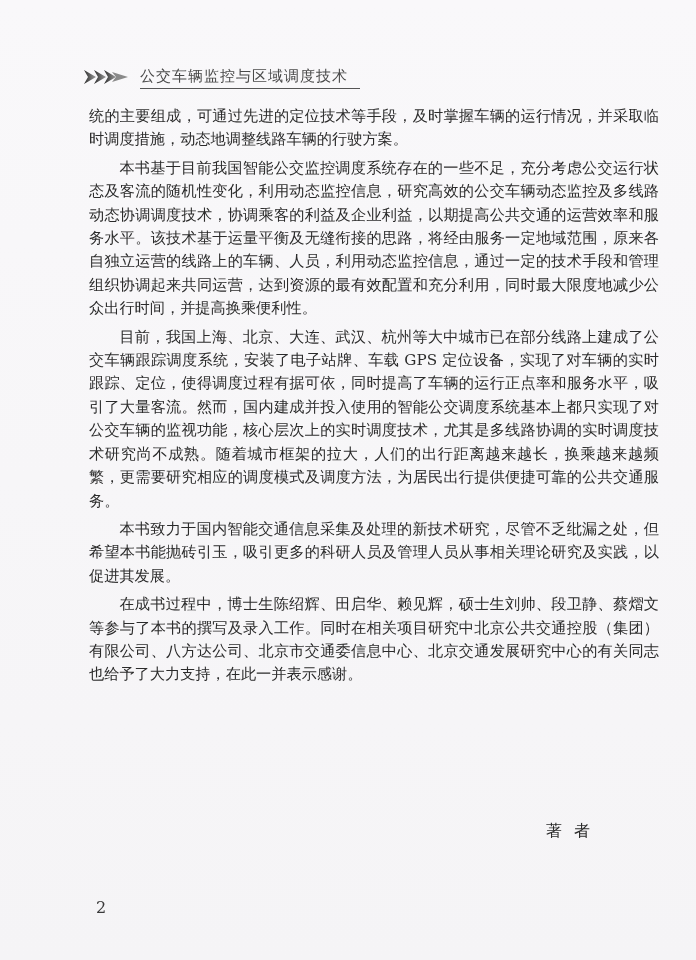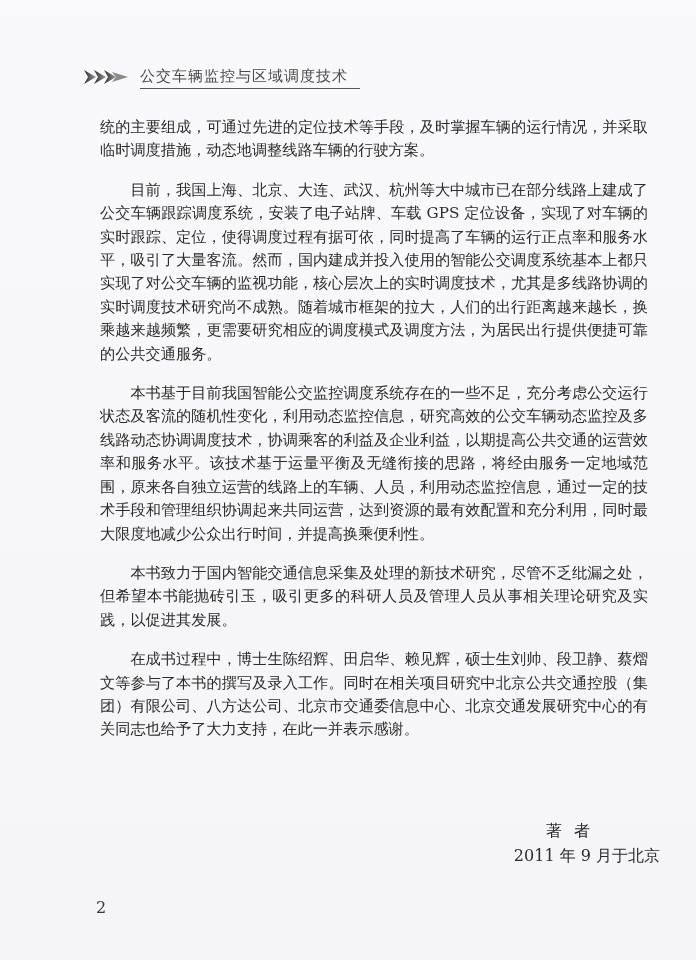--- a/index.html
+++ b/index.html
@@ -47,21 +47,21 @@
       position: absolute;
       left: 84px;
       top: 100px;
       width: 580px;
       font-size: 15.2px;
       line-height: 23.4px;
       text-align: justify;
       color: #2b2b2b;
     }
     .body-text p {
-      margin: 16px;
+      margin: 5px;
       text-indent: 0;
     }
     .body-text p.indent {
       text-indent: 2em;
     }
     .signature {
       position: absolute;
       right: 36px;
       top: 818px;
       text-align: right;
@@ -97,26 +97,25 @@
       <path d="M2 2 L14 9 L2 16 L6 9 Z" fill="url(#ag)"></path>
       <path d="M12 2 L24 9 L12 16 L16 9 Z" fill="url(#ag)"></path>
       <path d="M22 2 L34 9 L22 16 L26 9 Z" fill="url(#ag)"></path>
       <path d="M30 4 L46 9 L30 14 L34 9 Z" fill="#8a8a8a"></path>
     </svg>
     <span class="header-title">公交车辆监控与区域调度技术</span>
   </div>
 
   <div class="body-text">
     <p>统的主要组成，可通过先进的定位技术等手段，及时掌握车辆的运行情况，并采取临时调度措施，动态地调整线路车辆的行驶方案。</p>
+    <p class="indent">本书基于目前我国智能公交监控调度系统存在的一些不足，充分考虑公交运行状态及客流的随机性变化，利用动态监控信息，研究高效的公交车辆动态监控及多线路动态协调调度技术，协调乘客的利益及企业利益，以期提高公共交通的运营效率和服务水平。该技术基于运量平衡及无缝衔接的思路，将经由服务一定地域范围，原来各自独立运营的线路上的车辆、人员，利用动态监控信息，通过一定的技术手段和管理组织协调起来共同运营，达到资源的最有效配置和充分利用，同时最大限度地减少公众出行时间，并提高换乘便利性。</p>
     <p class="indent">目前，我国上海、北京、大连、武汉、杭州等大中城市已在部分线路上建成了公交车辆跟踪调度系统，安装了电子站牌、车载 GPS 定位设备，实现了对车辆的实时跟踪、定位，使得调度过程有据可依，同时提高了车辆的运行正点率和服务水平，吸引了大量客流。然而，国内建成并投入使用的智能公交调度系统基本上都只实现了对公交车辆的监视功能，核心层次上的实时调度技术，尤其是多线路协调的实时调度技术研究尚不成熟。随着城市框架的拉大，人们的出行距离越来越长，换乘越来越频繁，更需要研究相应的调度模式及调度方法，为居民出行提供便捷可靠的公共交通服务。</p>
-    <p class="indent">本书基于目前我国智能公交监控调度系统存在的一些不足，充分考虑公交运行状态及客流的随机性变化，利用动态监控信息，研究高效的公交车辆动态监控及多线路动态协调调度技术，协调乘客的利益及企业利益，以期提高公共交通的运营效率和服务水平。该技术基于运量平衡及无缝衔接的思路，将经由服务一定地域范围，原来各自独立运营的线路上的车辆、人员，利用动态监控信息，通过一定的技术手段和管理组织协调起来共同运营，达到资源的最有效配置和充分利用，同时最大限度地减少公众出行时间，并提高换乘便利性。</p>
     <p class="indent">本书致力于国内智能交通信息采集及处理的新技术研究，尽管不乏纰漏之处，但希望本书能抛砖引玉，吸引更多的科研人员及管理人员从事相关理论研究及实践，以促进其发展。</p>
     <p class="indent">在成书过程中，博士生陈绍辉、田启华、赖见辉，硕士生刘帅、段卫静、蔡熠文等参与了本书的撰写及录入工作。同时在相关项目研究中北京公共交通控股（集团）有限公司、八方达公司、北京市交通委信息中心、北京交通发展研究中心的有关同志也给予了大力支持，在此一并表示感谢。</p>
   </div>
 
   <div class="signature">
     <div class="sig-author">著者</div>
-    <div class="sig-date">2011 年 9 月于北京</div>
   </div>
 
   <div class="page-number">2</div>
 
 </div>
 
 </body></html>

